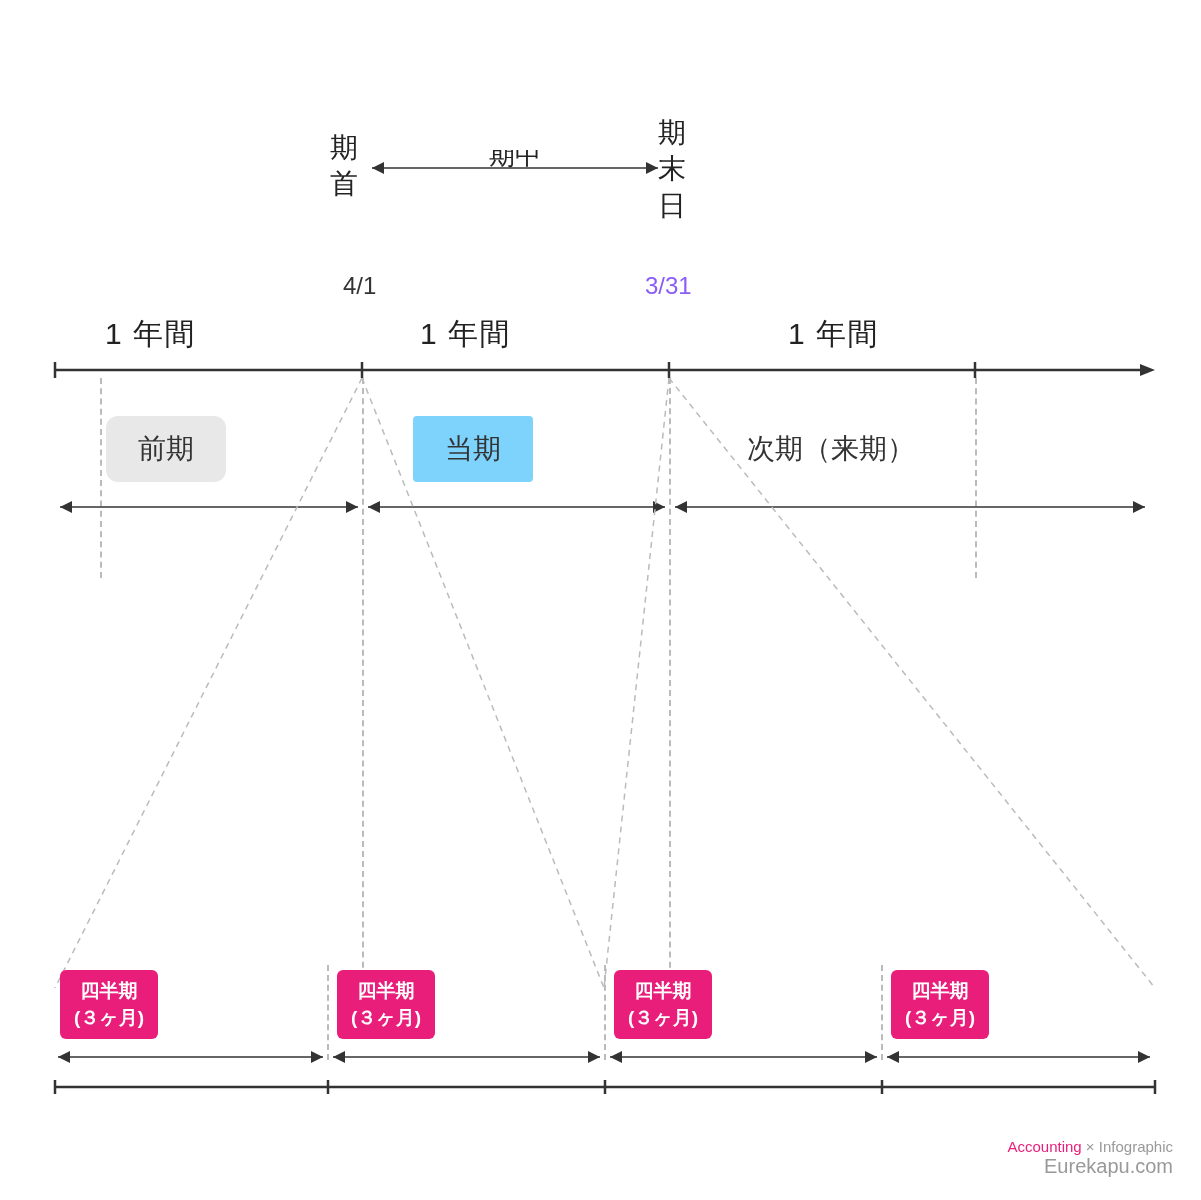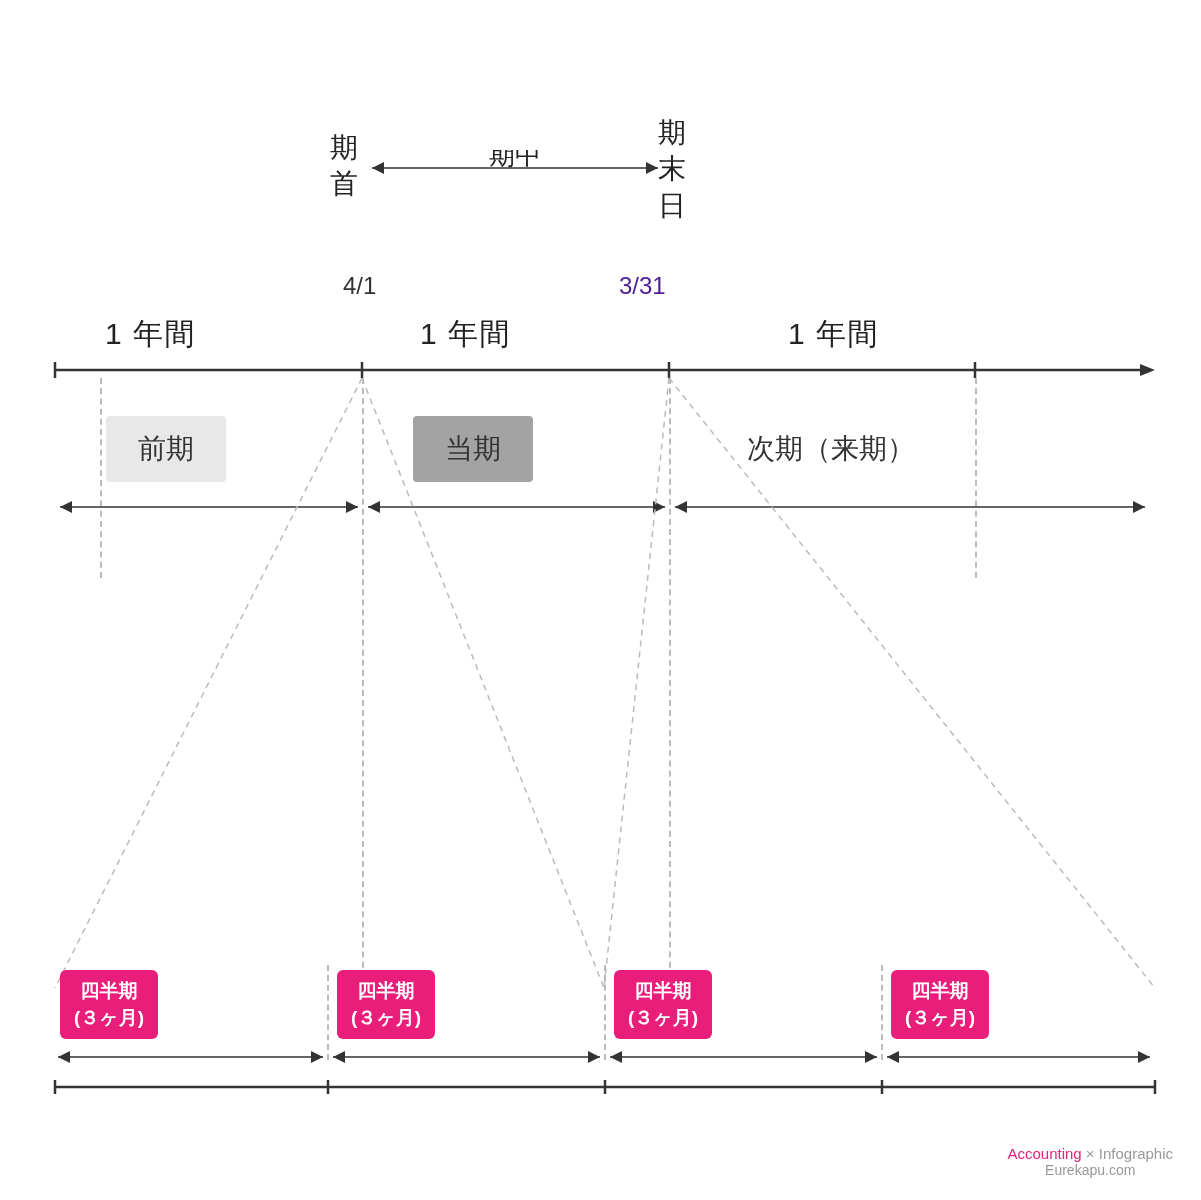--- a/index.html
+++ b/index.html
@@ -43,21 +43,21 @@
 
     <polygon points="328,18 316,12 316,24" fill="#333"></polygon>
 
     <text x="185" y="14" text-anchor="middle" font-size="26" fill="#222" font-family="Helvetica Neue, Arial, Hiragino Kaku Gothic ProN, sans-serif">期中</text>
   </svg>
 
   <div style="position:absolute; top:272px; left:343px; font-size:24px; color:#333;text-align:right;">
     <span>4/1</span>
   </div>
 
-  <div style="position:absolute; top:272px; left:619px; font-size:24px; color:#4c1d95;">
+  <div style="position:absolute; top:272px; left:645px; font-size:24px; color:#8b5cf6;">
     <span>3/31</span>
   </div>
 
   <div style="position:absolute; top:314px; left:105px; font-size:30px; color:#222; font-weight:300; letter-spacing:0.05em;">
     <span>1 年間</span>
   </div>
   <div style="position:absolute; top:314px; left:420px; font-size:30px; color:#222; font-weight:300; letter-spacing:0.05em;">
     <span>1 年間</span>
   </div>
   <div style="position:absolute; top:314px; left:788px; font-size:30px; color:#222; font-weight:300; letter-spacing:0.05em;">
@@ -76,25 +76,25 @@
   </svg>
 
   <div style="position:absolute; left:362px; top:378px; width:0; height:650px; border-left:2px dashed #bbb;"></div>
 
   <div style="position:absolute; left:669px; top:378px; width:0; height:650px; border-left:2px dashed #bbb;"></div>
 
   <div style="position:absolute; left:100px; top:378px; width:0; height:200px; border-left:2px dashed #bbb;"></div>
 
   <div style="position:absolute; left:975px; top:378px; width:0; height:200px; border-left:2px dashed #bbb;"></div>
 
-  <div style="position:absolute; top:416px; left:106px; background:#e8e8e8; border-radius:4px; padding:14px 32px; font-size:28px; color:#333;">
+  <div style="position:absolute; top:416px; left:106px; background:#e8e8e8; border-radius:12px; padding:14px 32px; font-size:28px; color:#333;">
     <span>前期</span>
   </div>
 
-  <div style="position:absolute; top:416px; left:413px; background:#a3a3a3; border-radius:4px; padding:14px 32px; font-size:28px; color:#333;">
+  <div style="position:absolute; top:416px; left:413px; background:#7dd3fc; border-radius:4px; padding:14px 32px; font-size:28px; color:#333;">
     <span>当期</span>
   </div>
 
   <div style="position:absolute; top:430px; left:747px; font-size:28px; color:#333;">
     <span>次期（来期）</span>
   </div>
 
   <svg style="position:absolute; top:498px; left:50px; width:1110px; height:18px;">
 
     <line x1="10" y1="9" x2="308" y2="9" stroke="#333" stroke-width="1.5"></line>
@@ -160,23 +160,23 @@
 
   <svg style="position:absolute; top:1078px; left:50px; width:1110px; height:18px;">
     <line x1="5" y1="9" x2="1105" y2="9" stroke="#333" stroke-width="2.5"></line>
     <line x1="5" y1="2" x2="5" y2="16" stroke="#333" stroke-width="2.5"></line>
     <line x1="278" y1="2" x2="278" y2="16" stroke="#333" stroke-width="2.5"></line>
     <line x1="555" y1="2" x2="555" y2="16" stroke="#333" stroke-width="2.5"></line>
     <line x1="832" y1="2" x2="832" y2="16" stroke="#333" stroke-width="2.5"></line>
     <line x1="1105" y1="2" x2="1105" y2="16" stroke="#333" stroke-width="2.5"></line>
   </svg>
 
-  <div style="position:absolute; bottom:22px; right:28px; text-align:center;">
+  <div style="position:absolute; bottom:22px; right:28px; text-align:right;">
     <div style="font-size:15px; color:#999;">
       <span style="color:#e91e7a;">Accounting</span>
       <span> × Infographic</span>
     </div>
-    <div style="font-size:14px; color:#999;">
+    <div style="font-size:20px; color:#999;">
       <span>Eurekapu.com</span>
     </div>
   </div>
 
 </div>
 
 </body></html>

